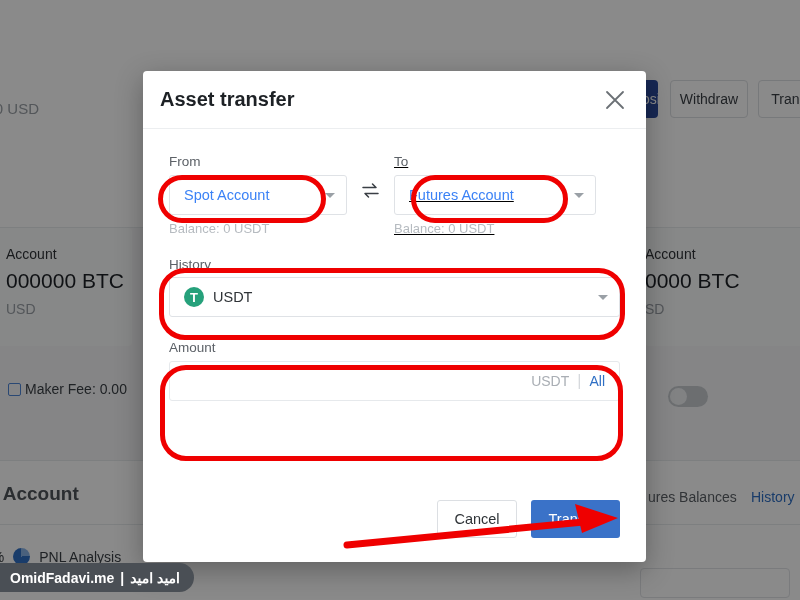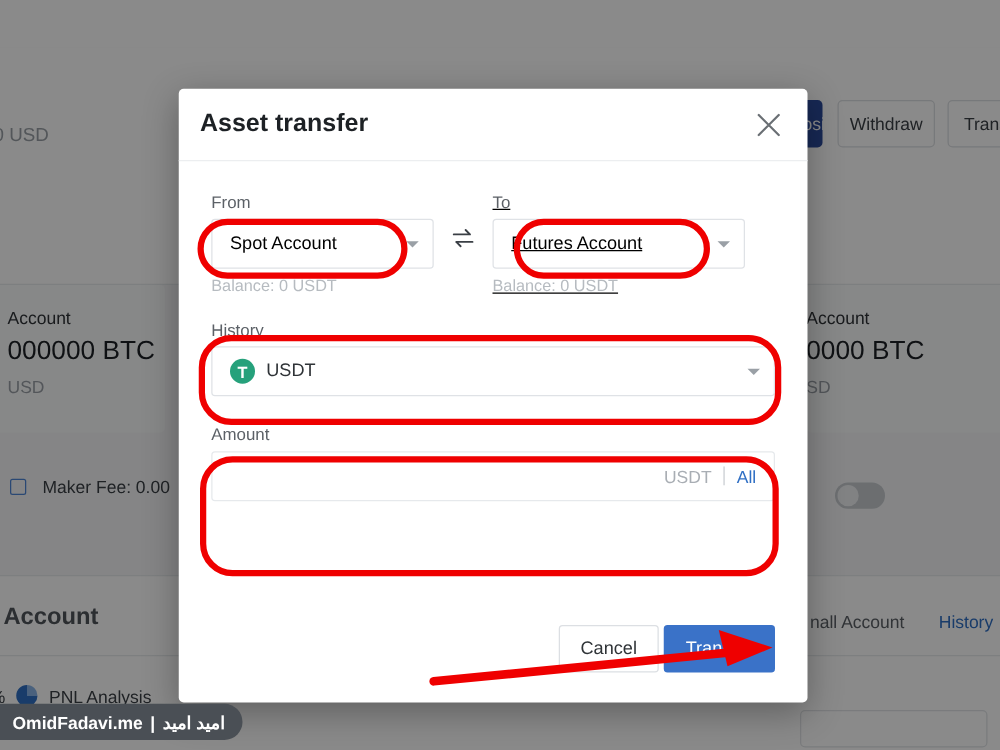--- a/index.html
+++ b/index.html
@@ -49,21 +49,21 @@
   .acct-card {
     position: absolute; top: 228px; height: 118px;
     background: #fafbfc; border-radius: 4px;
   }
   .acct-title { font-size: 14px; color: #2f3337; white-space: nowrap; }
   .acct-amount { font-size: 21px; color: #1d2125; font-weight: 400; white-space: nowrap; margin-top: 7px; }
   .acct-sub { font-size: 14px; color: #9aa0a6; white-space: nowrap; margin-top: 8px; }
 
   .fee-row {
     position: absolute; left: 8px; top: 381px;
-    display: flex; align-items: center; gap: 13px;
+    display: flex; align-items: center; gap: 4px;
     font-size: 14px; color: #3a3f45; white-space: nowrap;
   }
   .fee-ico {
     width: 13px; height: 13px; border: 1.6px solid #4f86d6; border-radius: 2px;
     display: inline-block;
   }
   .toggle-bg {
     position: absolute; left: 668px; top: 386px;
     width: 40px; height: 21px; border-radius: 11px; background: #c7cbd0;
   }
@@ -129,21 +129,21 @@
   .modal-body { position: relative; padding: 26px 26px 0 26px; }
 
   .field-label {
     font-size: 13.5px; color: #5c6167; margin-bottom: 6px; line-height: 1;
   }
   .sel-box {
     position: relative; height: 40px;
     border: 1px solid #dfe2e6; border-radius: 3px;
     background: #fff; display: flex; align-items: center;
     padding: 0 30px 0 14px;
-    font-size: 14.5px; color: #000000;
+    font-size: 14.5px; color: #3b82f6;
   }
   .caret {
     position: absolute; right: 11px; top: 50%; margin-top: -2px;
     width: 0; height: 0;
     border-left: 5px solid transparent; border-right: 5px solid transparent;
     border-top: 5px solid #9aa0a6;
   }
   .balance-note {
     font-size: 13px; color: #b6bbc0; margin-top: 7px; line-height: 1;
   }
@@ -184,21 +184,21 @@
     padding: 0 110px 0 14px; font-size: 14.5px;
     font-family: "Liberation Sans", sans-serif; color: #2f3337;
   }
   .amt-unit { font-size: 14px; color: #a9aeb4; position: relative; z-index: 2; }
   .amt-sep { color: #d6d9dd; position: relative; z-index: 2; }
   .amt-all { font-size: 14px; color: #2f6fc4; cursor: pointer; position: relative; z-index: 2; }
 
   .modal-foot {
     position: absolute; left: 0; right: 0; bottom: 0; height: 86px;
     display: flex; align-items: center; justify-content: flex-end;
-    padding-right: 26px; gap: 4px;
+    padding-right: 26px; gap: 14px;
   }
   .btn-cancel {
     height: 38px; min-width: 74px; padding: 0 16px;
     border: 1px solid #dcdfe3; border-radius: 3px; background: #fff;
     font-size: 14.5px; color: #2f3337; cursor: pointer;
     font-family: "Liberation Sans", sans-serif;
     display: flex; align-items: center; justify-content: center;
   }
   .btn-transfer {
     height: 38px; min-width: 80px; padding: 0 18px;
@@ -260,21 +260,21 @@
     <div class="fee-row">
       <span class="fee-ico"></span>
       <span>Maker Fee: 0.00</span>
     </div>
 
     <div class="toggle-bg"></div>
 
     <div class="bg-section-b"></div>
     <div class="fut-title">ures Account</div>
 
-    <div class="bg-link" style="left:648px;color:#5c6167;">nall Account</div>
+    <div class="bg-link" style="left:648px;color:#5c6167;">ures Balances</div>
     <div class="bg-link" style="left:751px;color:#2f6fc4;">History</div>
 
     <div class="bg-divider"></div>
 
     <div class="pnl-row">
       <span class="pnl-pct">0%</span>
       <span class="pnl-pie"></span>
       <span>PNL Analysis</span>
     </div>
 

